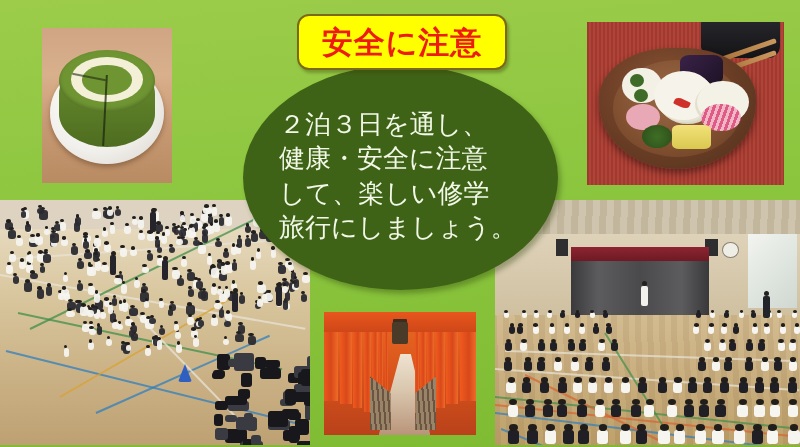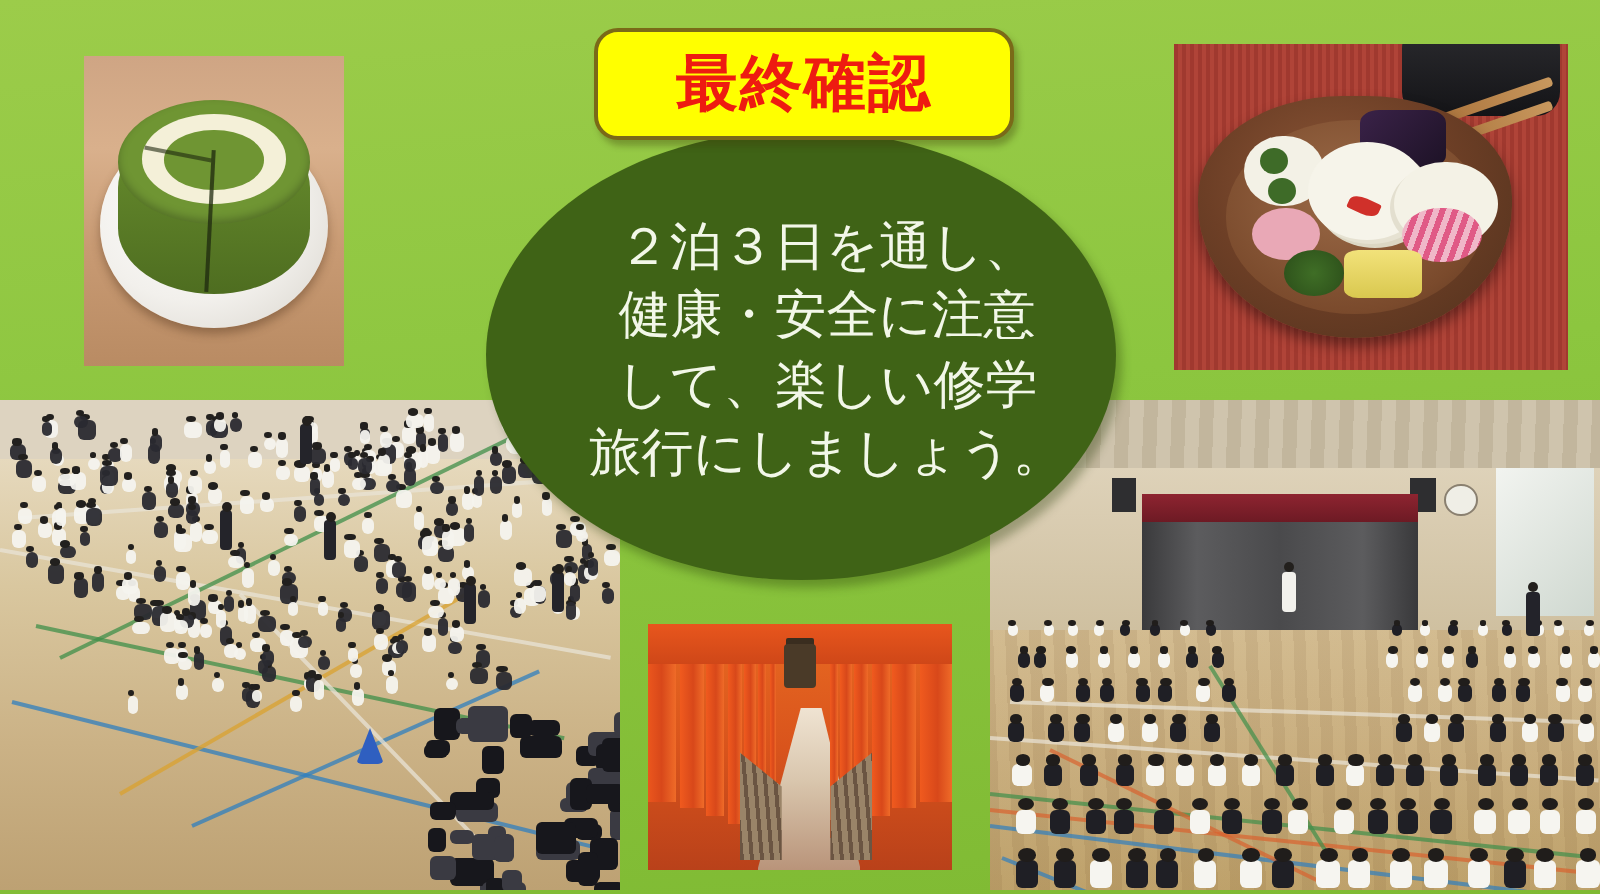--- a/index.html
+++ b/index.html
@@ -366,21 +366,21 @@
     border-bottom: 40px solid #3f6316;
   }
   #bubble-text {
     position: absolute;
     left: 10px;
     top: 42px;
     width: 295px;
     color: #f2f7e8;
     font-size: 26px;
     line-height: 1.32;
-    text-align: center;
+    text-align: left;
     padding-left: 26px;
     box-sizing: border-box;
     font-family: "DejaVu Sans", "Liberation Sans", sans-serif;
     letter-spacing: 0px;
     white-space: pre-line;
     z-index: 2;
   }
 </style>
 </head>
 <body>
@@ -1339,16 +1339,16 @@
   <div id="speech-bubble">
     <div id="bubble-tail"></div>
     <div id="bubble-oval"></div>
     <div id="bubble-text">２泊３日を通し、
 健康・安全に注意
 して、楽しい修学
 旅行にしましょう。</div>
   </div>
 
   <div id="title-banner">
-    <span id="title-text">最終確認</span>
+    <span id="title-text">安全に注意</span>
   </div>
 
 </div>
 
 </body></html>

